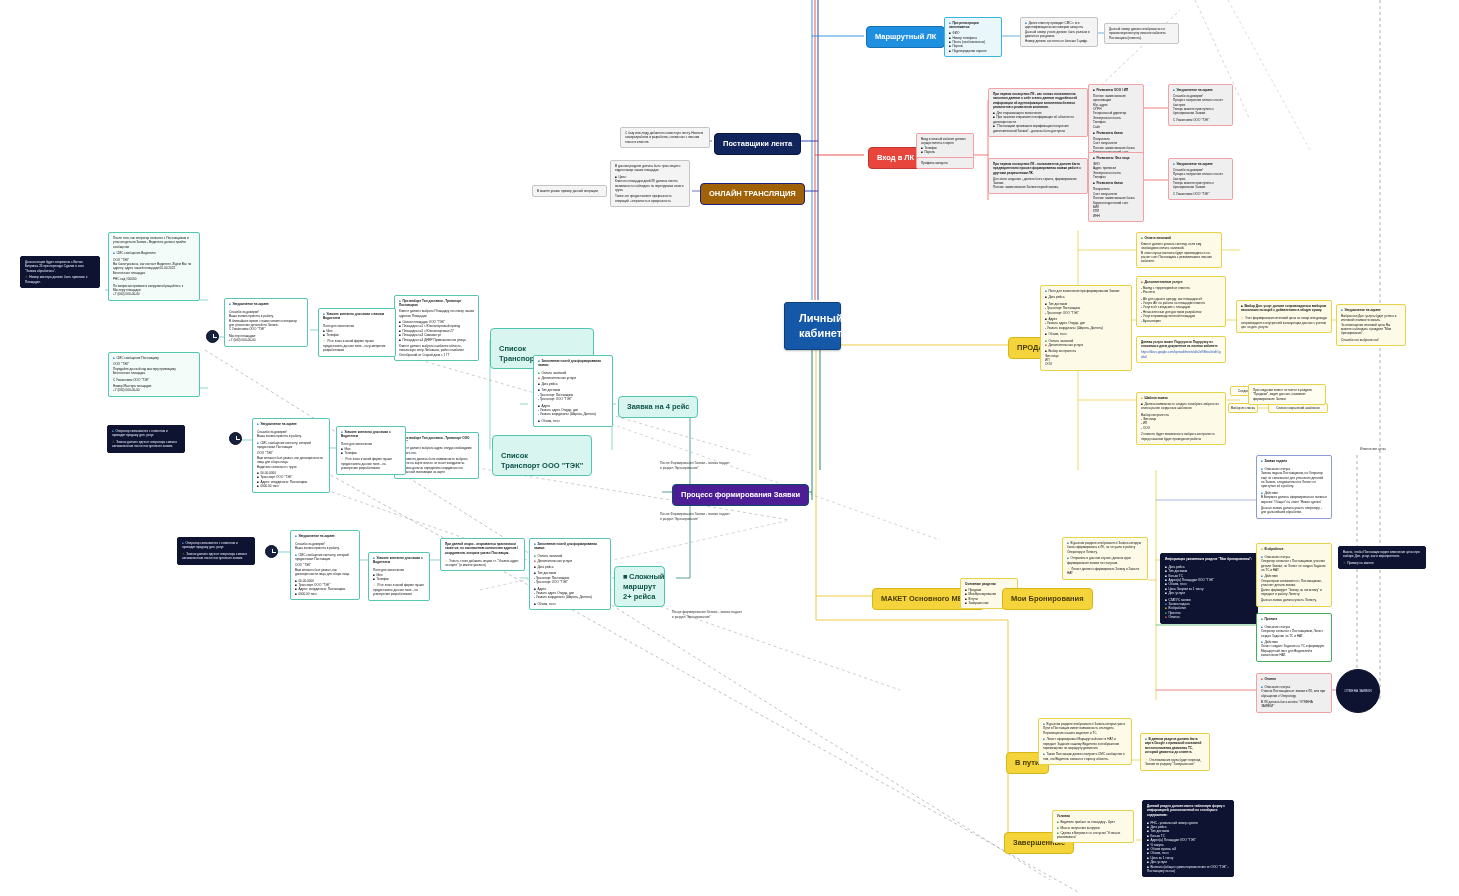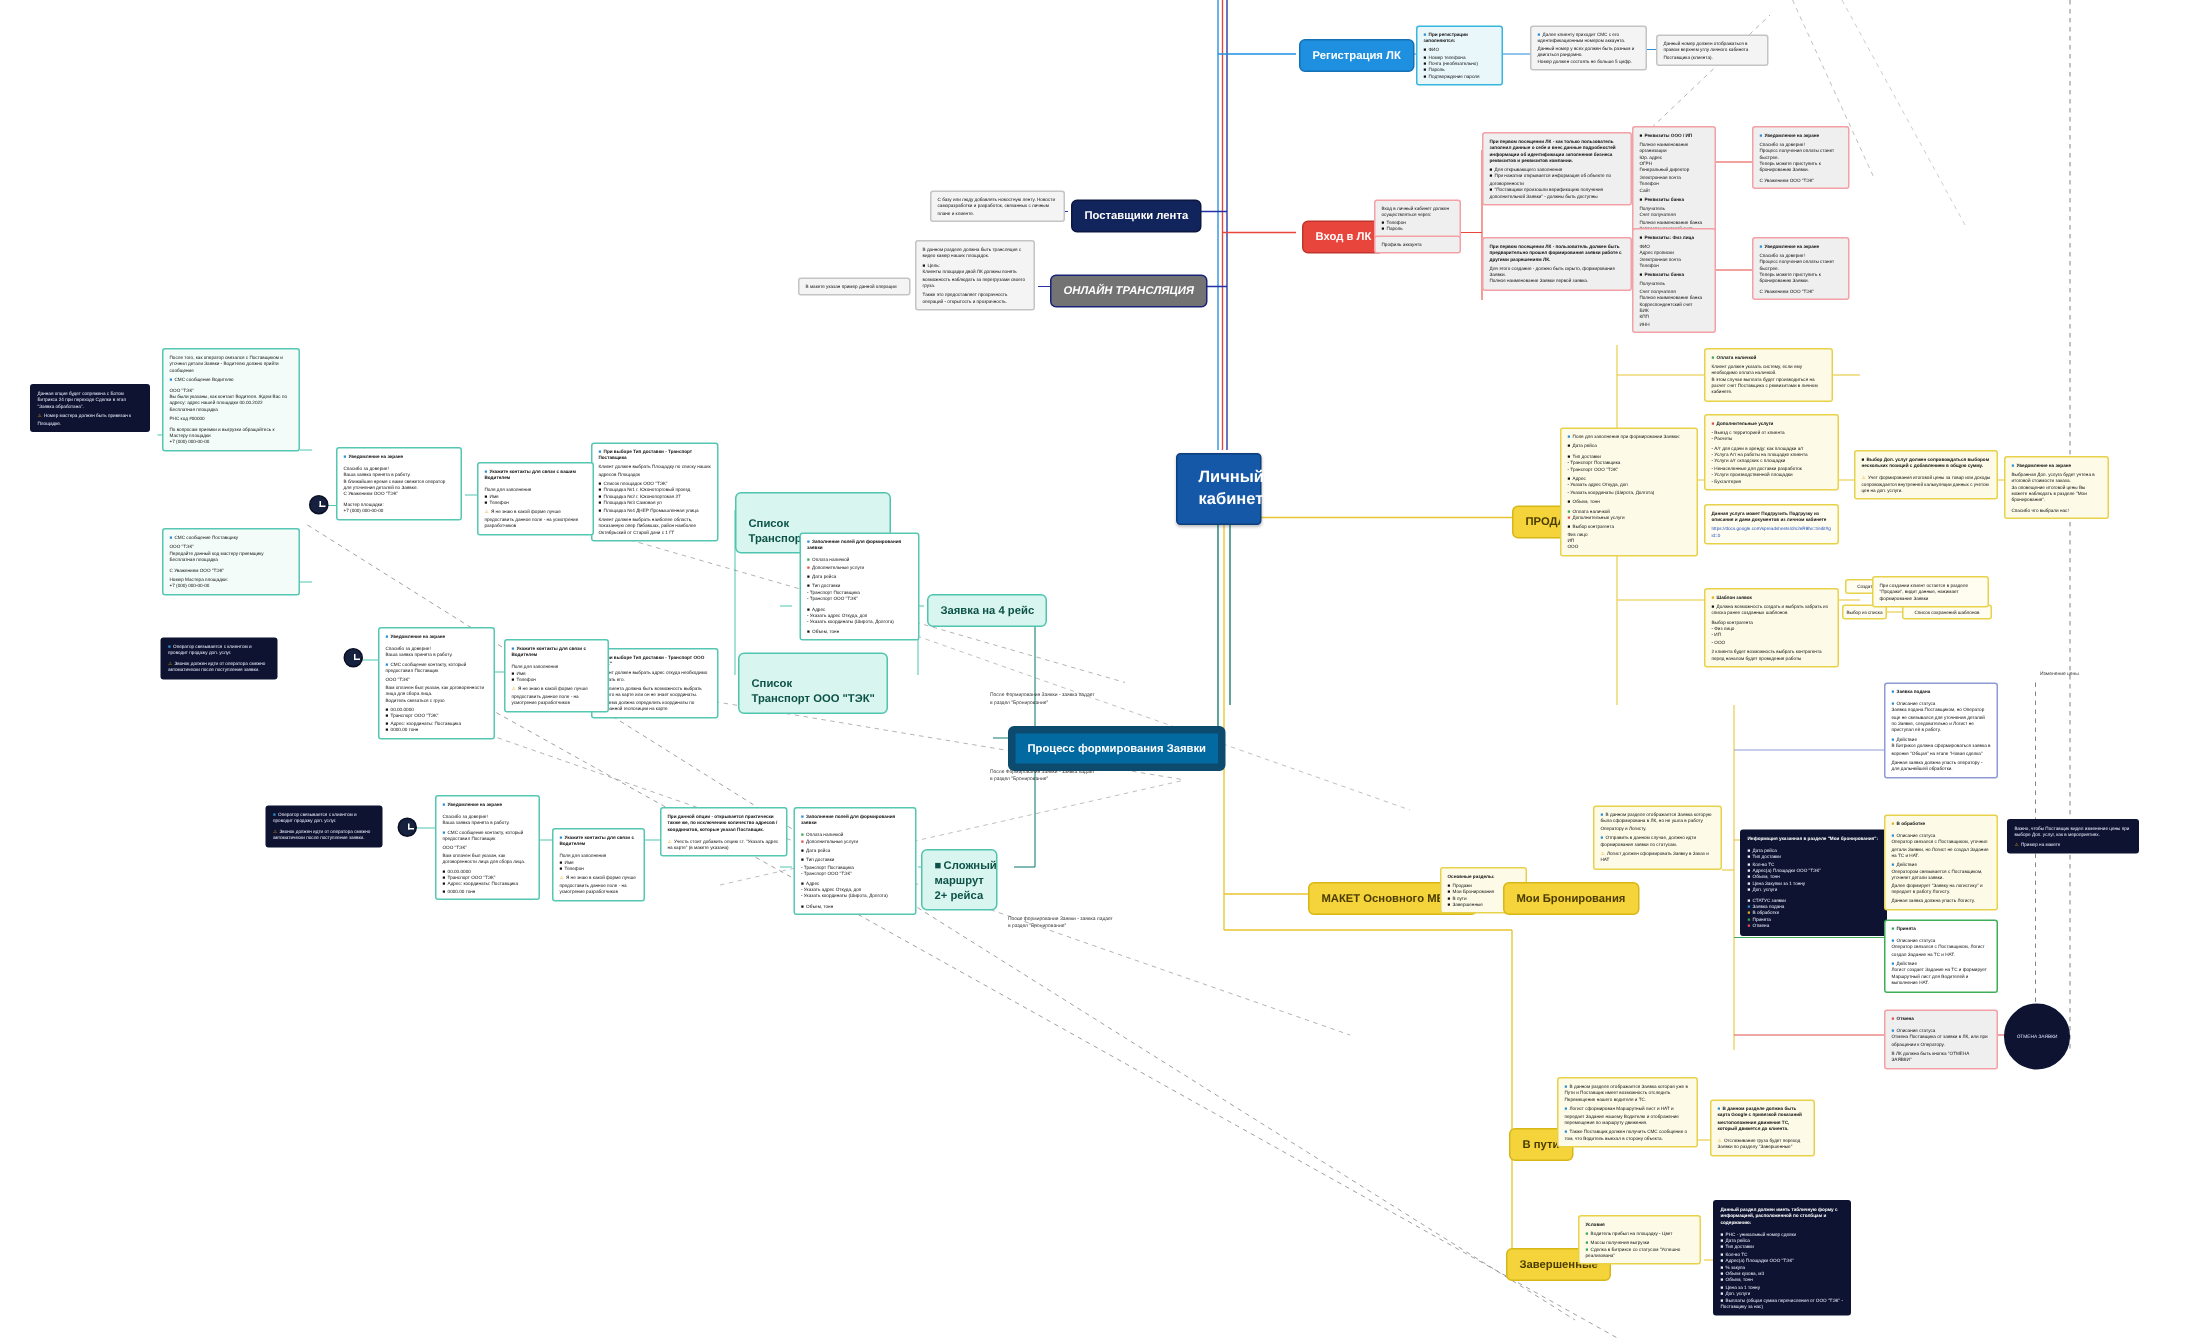--- a/index.html
+++ b/index.html
@@ -33,22 +33,22 @@
     border-radius:4px;
     font-size:7.5px; font-weight:bold;
     text-align:center;
     padding:5px 8px;
     line-height:1.3;
     white-space:nowrap;
   }
   .pill.blue   { background:#1f8fe0; color:#fff; border:1px solid #1570b5; }
   .pill.red    { background:#e8453c; color:#fff; border:1px solid #c0352d; }
   .pill.navy   { background:#12245c; color:#fff; border:1px solid #0b1740; }
-  .pill.navy2  { background:#737373; color:#fff; border:1px solid #18237a;font-style:italic; }
-  .pill.teal   { background:#0369a1; color:#fff; border:5px solid #0c4a6e; }
+  .pill.navy2  { background:#a16207; color:#fff; border:1px solid #18237a; }
+  .pill.teal   { background:#4c1d95; color:#fff; border:1px solid #0c4a6e; }
   .pill.tealL  { background:#d9f5ef; color:#0d5248; border:1px solid #4fc4ae; }
   .pill.yellow { background:#f5d33a; color:#4a3c00; border:1px solid #d6b715; }
 
   
   .card {
     font-size:3.1px;
     line-height:1.42;
     padding:3px 4px;
     border-radius:2px;
     background:#f2f2f2;
@@ -226,21 +226,21 @@
     <path d="M1042 840 L1052 840" stroke="#e8c530" stroke-width="0.7" fill="none"></path>
     <path d="M1136 840 L1142 840" stroke="#e8c530" stroke-width="0.7" fill="none"></path>
   </svg>
 
   <div class="node root" style="left:784px; top:302px; width:57px;">
     
     <span>Личный<br>кабинет</span>
   </div>
 
   <div class="node pill blue" style="left:866px; top:26px;">
-    <span>Регистрация ЛК</span>
+    <span>Маршрутный ЛК</span>
   </div>
 
   <div class="node card cy" style="left:944px; top:17px; width:58px;">
     <span class="hd bsq">При регистрации заполняются:</span>
     <span class="bl bullet">ФИО</span>
     <span class="bl bullet">Номер телефона</span>
     <span class="bl bullet">Почта (необязательно)</span>
     <span class="bl bullet">Пароль</span>
     <span class="bl bullet">Подтверждение пароля</span>
   </div>

